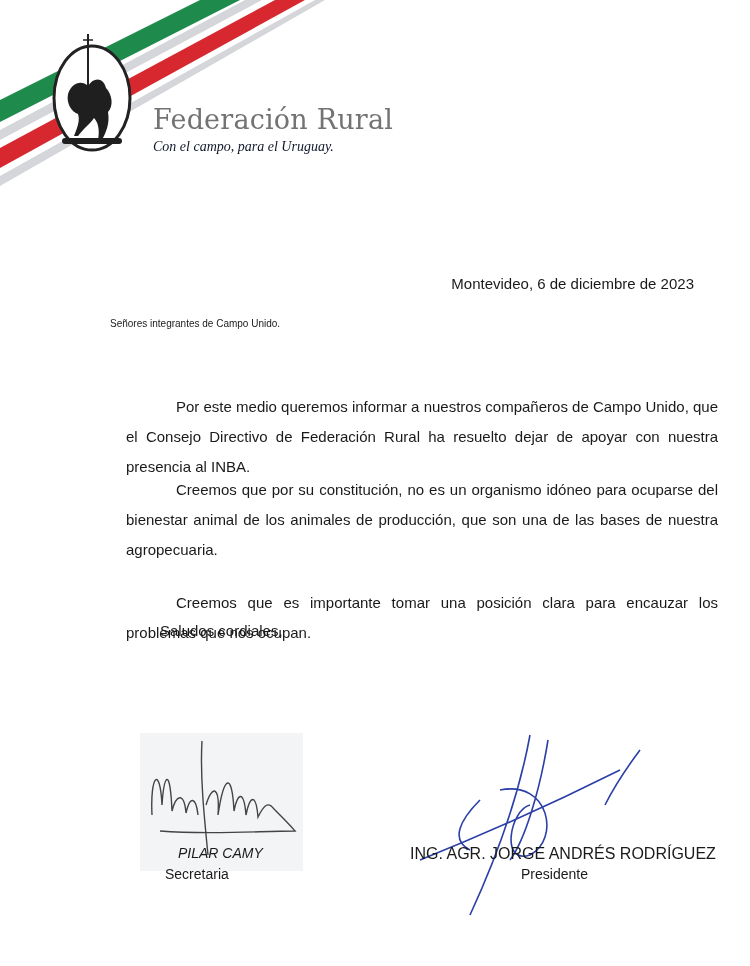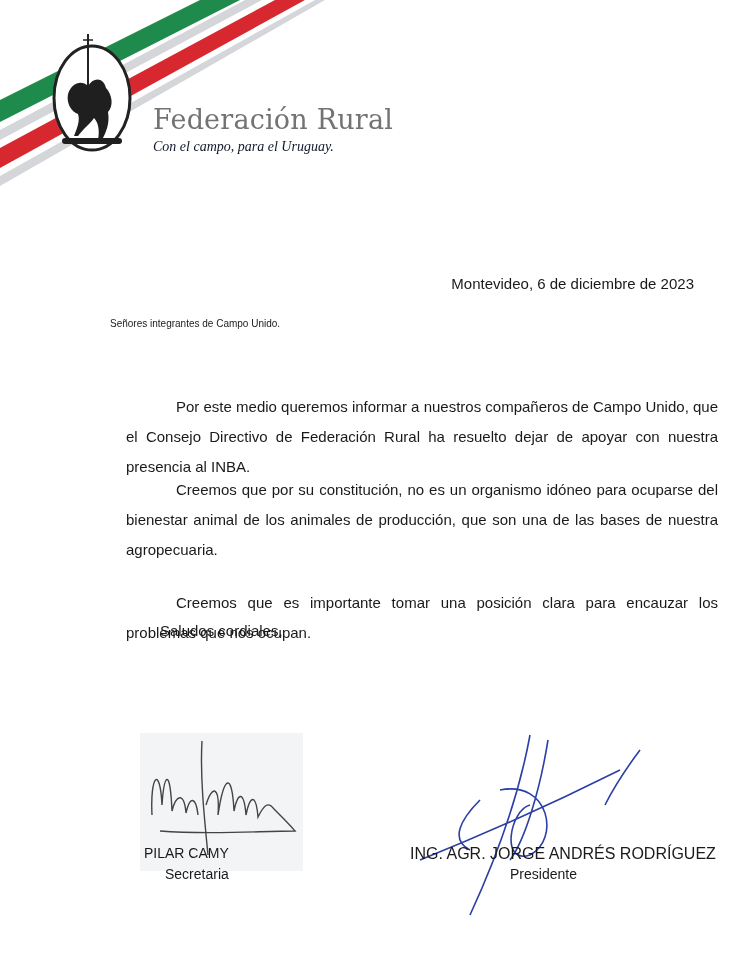--- a/index.html
+++ b/index.html
@@ -10,25 +10,25 @@
   .brand-tag { position: absolute; left: 153px; top: 139px; font-family: "Liberation Serif", serif; font-style: italic; font-size: 14px; color: #0f172a; }
   .date { position: absolute; right: 56px; top: 275px; font-size: 15px; text-align: right; }
   .salutation { position: absolute; left: 110px; top: 318px; font-size: 10px; }
   .para { position: absolute; left: 110px; width: 592px; font-size: 15px; line-height: 30px; text-align: justify; text-indent: 50px; margin: 16px; }
   .p1 { top: 376px; }
   .p2 { top: 459px; }
   .p3 { top: 572px; }
   .closing { position: absolute; left: 160px; top: 622px; font-size: 15px; }
   .sig-box-left { position: absolute; left: 140px; top: 733px; width: 163px; height: 138px; background: #f3f4f6; }
   .sig-left { position: absolute; left: 140px; top: 735px; width: 163px; height: 130px; }
-  .name-left { position: absolute; left: 144px; top: 845px; font-size: 14px; }
+  .name-left { position: absolute; left: 178px; top: 845px; font-size: 14px; font-style: italic; }
   .role-left { position: absolute; left: 165px; top: 866px; font-size: 14px; }
   .sig-right { position: absolute; left: 400px; top: 730px; width: 260px; height: 200px; }
   .name-right { position: absolute; left: 410px; top: 845px; font-size: 16px; }
-  .role-right { position: absolute; left: 510px; top: 866px; font-size: 14px; }
+  .role-right { position: absolute; left: 521px; top: 866px; font-size: 14px; }
 </style>
 </head>
 <body>
 
 <svg class="ribbons" viewBox="0 0 750 220">
   <polygon points="0,100 200,0 240,0 0,122" fill="#1e8a4c"></polygon>
   <polygon points="0,130 245,0 262,0 0,140" fill="#d4d6da"></polygon>
   <polygon points="0,148 275,0 305,0 0,168" fill="#d8282f"></polygon>
   <polygon points="0,176 315,0 325,0 0,186" fill="#d4d6da"></polygon>
 </svg>

